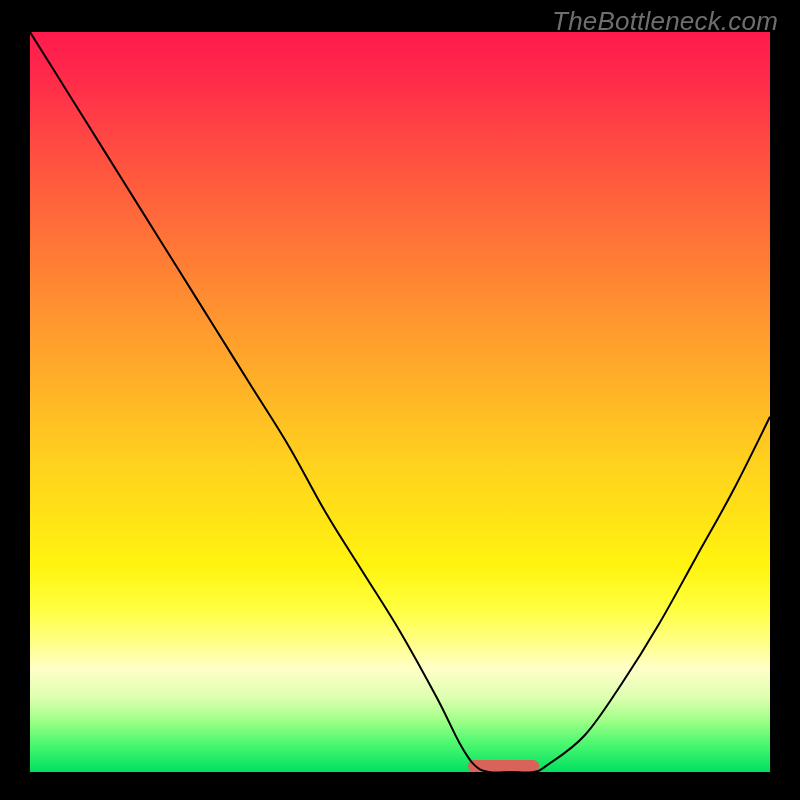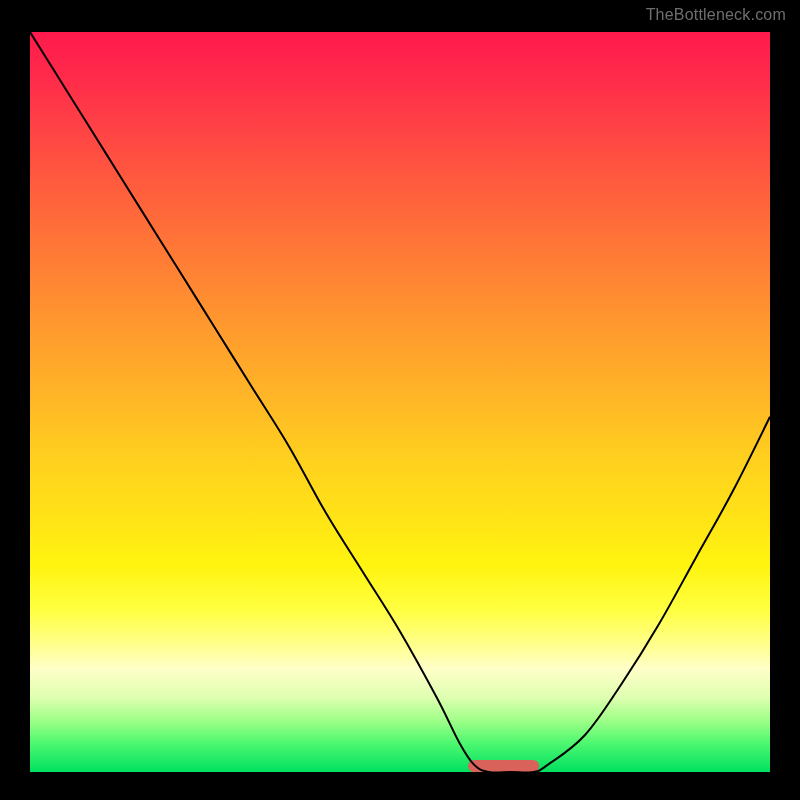--- a/index.html
+++ b/index.html
@@ -48,26 +48,27 @@
   svg.curve {
     position: absolute;
     left: 0;
     top: 0;
     width: 740px;
     height: 740px;
   }
   .watermark {
     position: absolute;
     top: 6px;
-    right: 14px;
+    right: 22px;
     color: #6e6e6e;
-    font-size: 16px;
+    font-size: 26px;
     font-weight: 500;
     letter-spacing: 0.2px;
     user-select: none;
+    font-style: italic;
   }
 </style>
 </head>
 <body>
 
 <div class="frame">
 
   <div class="watermark">TheBottleneck.com</div>
 
   <div class="plot-area">

